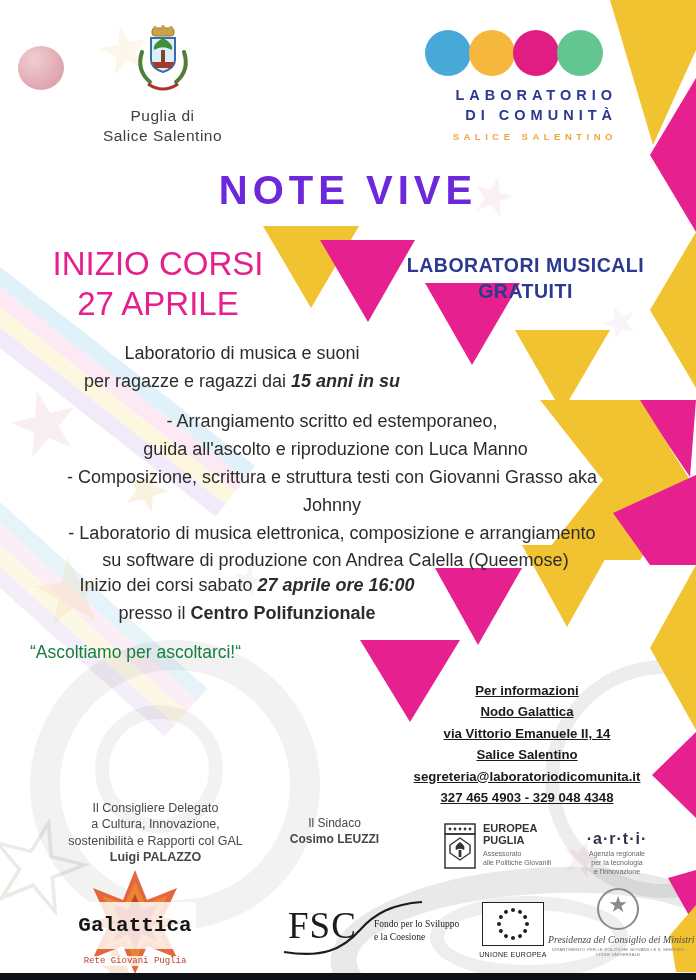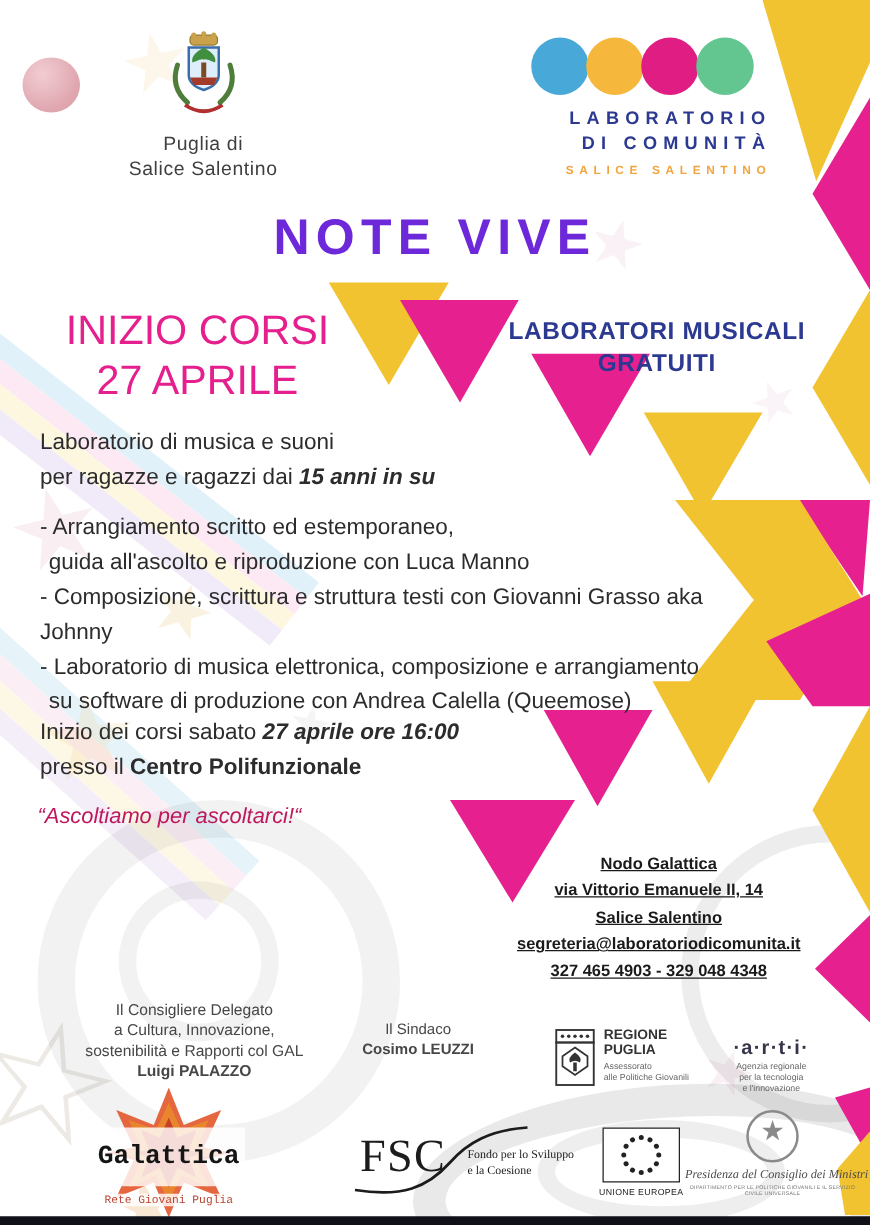--- a/index.html
+++ b/index.html
@@ -30,26 +30,26 @@
   
   .comune-text{left:70px;top:106px;width:185px;text-align:center;font-size:15.5px;color:#3f3f3f;line-height:1.3;letter-spacing:.5px;}
   .lab{left:412px;top:30px;width:205px;text-align:right;}
   .dots{display:flex;justify-content:center;}
   .dot{width:46px;height:46px;border-radius:50%;margin-left:-2px;}
   .lab-title{margin-top:10px;font-weight:bold;color:#2b3990;font-size:14.5px;letter-spacing:5px;line-height:1.35;}
   .lab-sub{margin-top:6px;font-weight:bold;color:#f2a43e;font-size:9.5px;letter-spacing:4.5px;}
   .main-title{left:0;top:168px;width:100%;text-align:center;color:#6d28d9;font-weight:bold;font-size:40px;letter-spacing:5px;}
   .start{left:18px;top:244px;width:280px;text-align:center;color:#e51f8d;font-weight:normal;font-size:33px;line-height:1.2;}
   .free{left:378px;top:252px;width:295px;text-align:center;color:#2b3990;font-weight:bold;font-size:19.5px;line-height:1.35;letter-spacing:.5px;}
-  .body-text{font-size:18px;line-height:1.55;color:#2c2c2c;}
+  .body-text{font-size:18px;line-height:1.55;color:#2c2c2c;text-align:center;}
   .intro{left:32px;top:340px;width:420px;}
   .courses{left:32px;top:408px;width:600px;}
   .courses .ind{padding-left:7px;}
   .schedule{left:32px;top:572px;width:430px;}
-  .quote{left:30px;top:642px;width:360px;font-style:italic;font-size:17.5px;color:#be185d;}
+  .quote{left:30px;top:642px;width:360px;font-size:17.5px;color:#15803d;}
   .contact{left:398px;top:680px;width:258px;text-align:center;font-weight:bold;font-size:13.2px;color:#1a1a1a;line-height:1.62;}
   .contact div{text-decoration:underline;}
   
   .councilor{left:38px;top:800px;width:235px;text-align:center;font-size:12.5px;color:#474747;line-height:1.3;}
   .mayor{left:262px;top:816px;width:145px;text-align:center;font-size:12px;color:#474747;line-height:1.3;}
   .bold{font-weight:bold;}
   
   .regione{left:443px;top:822px;width:120px;}
   .regione .rp-row{display:flex;align-items:flex-start;}
   .rp-name{font-weight:bold;font-size:11px;color:#333;line-height:1.1;margin-left:6px;}
@@ -199,20 +199,21 @@
     </div>
 
     <div class="abs body-text schedule">
       <div><span>Inizio dei corsi sabato </span><b><i>27 aprile ore 16:00</i></b></div>
       <div><span>presso il </span><b>Centro Polifunzionale</b></div>
     </div>
 
     <div class="abs quote">“Ascoltiamo per ascoltarci!“</div>
 
     <div class="abs contact">
+      <div>Per informazioni</div>
       <div>Nodo Galattica</div>
       <div>via Vittorio Emanuele II, 14</div>
       <div>Salice Salentino</div>
       <div>segreteria@laboratoriodicomunita.it</div>
       <div>327 465 4903 - 329 048 4348</div>
     </div>
 
     <div class="abs councilor">
       <div>Il Consigliere Delegato</div>
       <div>a Cultura, Innovazione,</div>
@@ -233,21 +234,21 @@
           <circle cx="17" cy="7" r="1.4" fill="#333"></circle>
             <circle cx="22" cy="7" r="1.4" fill="#333"></circle>
             <circle cx="27" cy="7" r="1.4" fill="#333"></circle>
           <rect x="2" y="12" width="30" height="34" fill="none" stroke="#333" stroke-width="1.5"></rect>
           <path d="M17 16 l10 7 v8 l-10 7 l-10 -7 v-8 Z" fill="none" stroke="#333" stroke-width="1.4"></path>
           <rect x="15.6" y="28" width="2.8" height="7" fill="#333"></rect>
           <path d="M17 20 q-6 4 -4 8 q4 -2 4 -1 q0 -1 4 1 q2 -4 -4 -8" fill="#333"></path>
         </svg>
         <div>
           <div class="rp-name">
-            <div>REGIONE</div>
+            <div>EUROPEA</div>
             <div>PUGLIA</div>
           </div>
           <div class="rp-sub">
             <div>Assessorato</div>
             <div>alle Politiche Giovanili</div>
           </div>
         </div>
       </div>
     </div>
 

